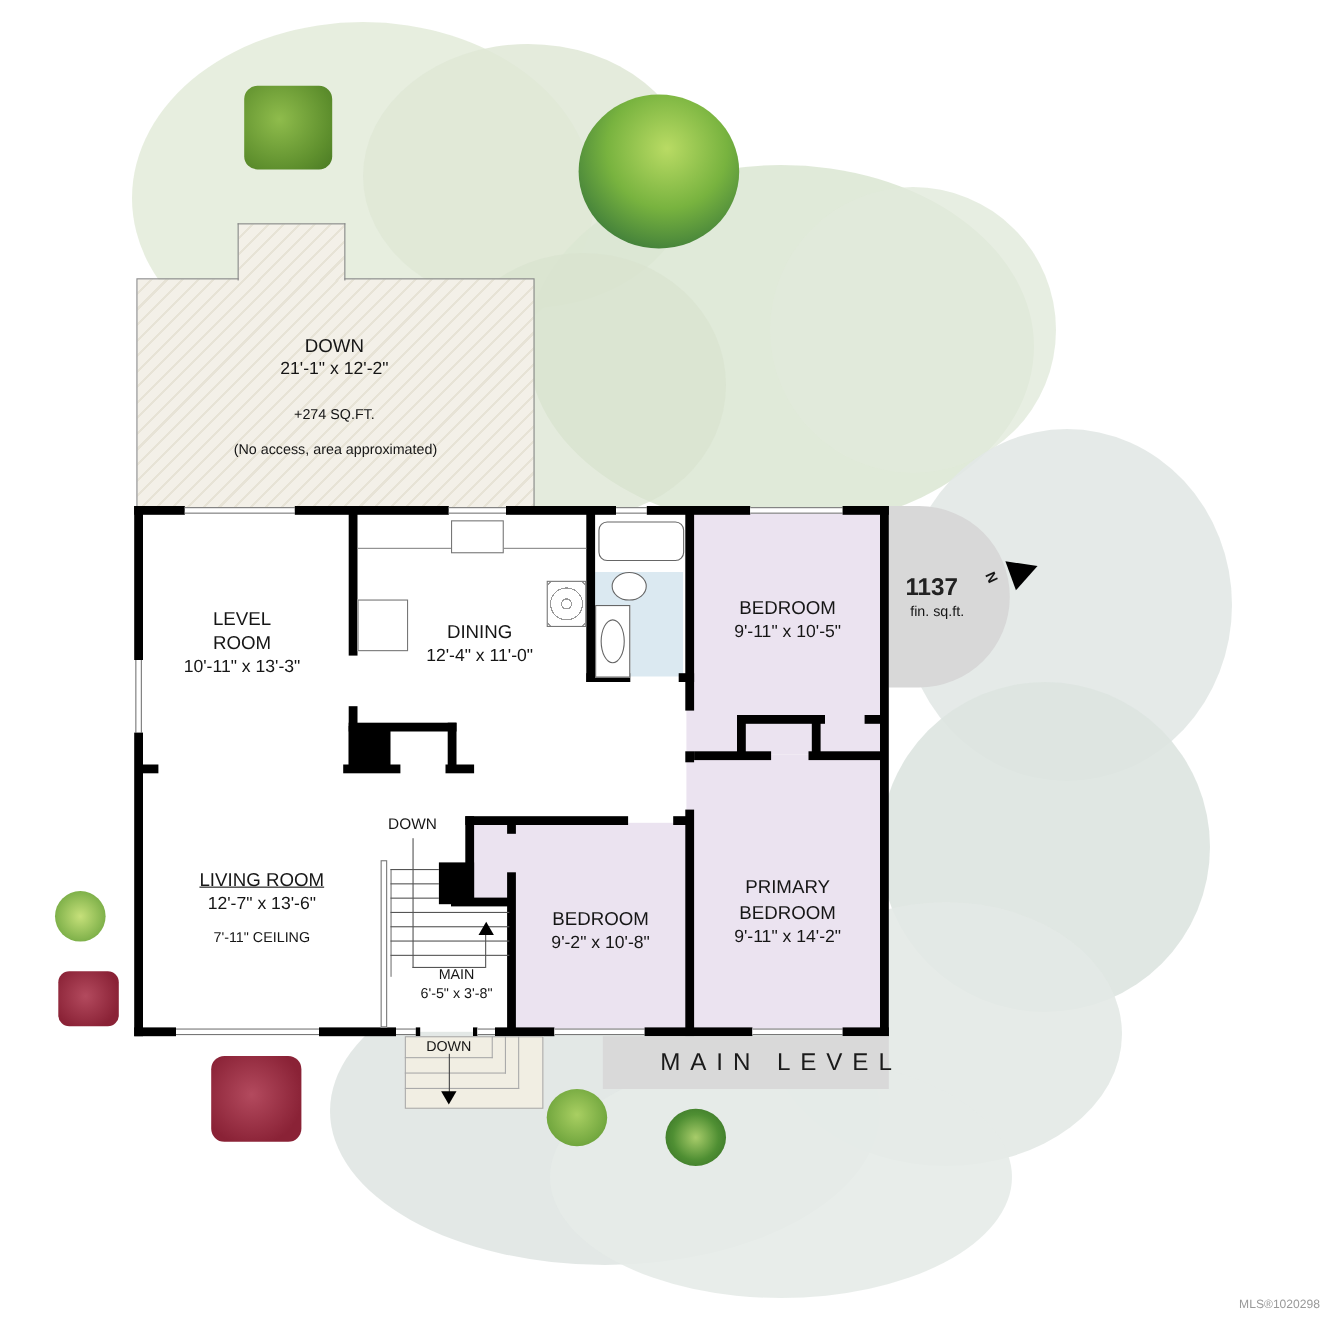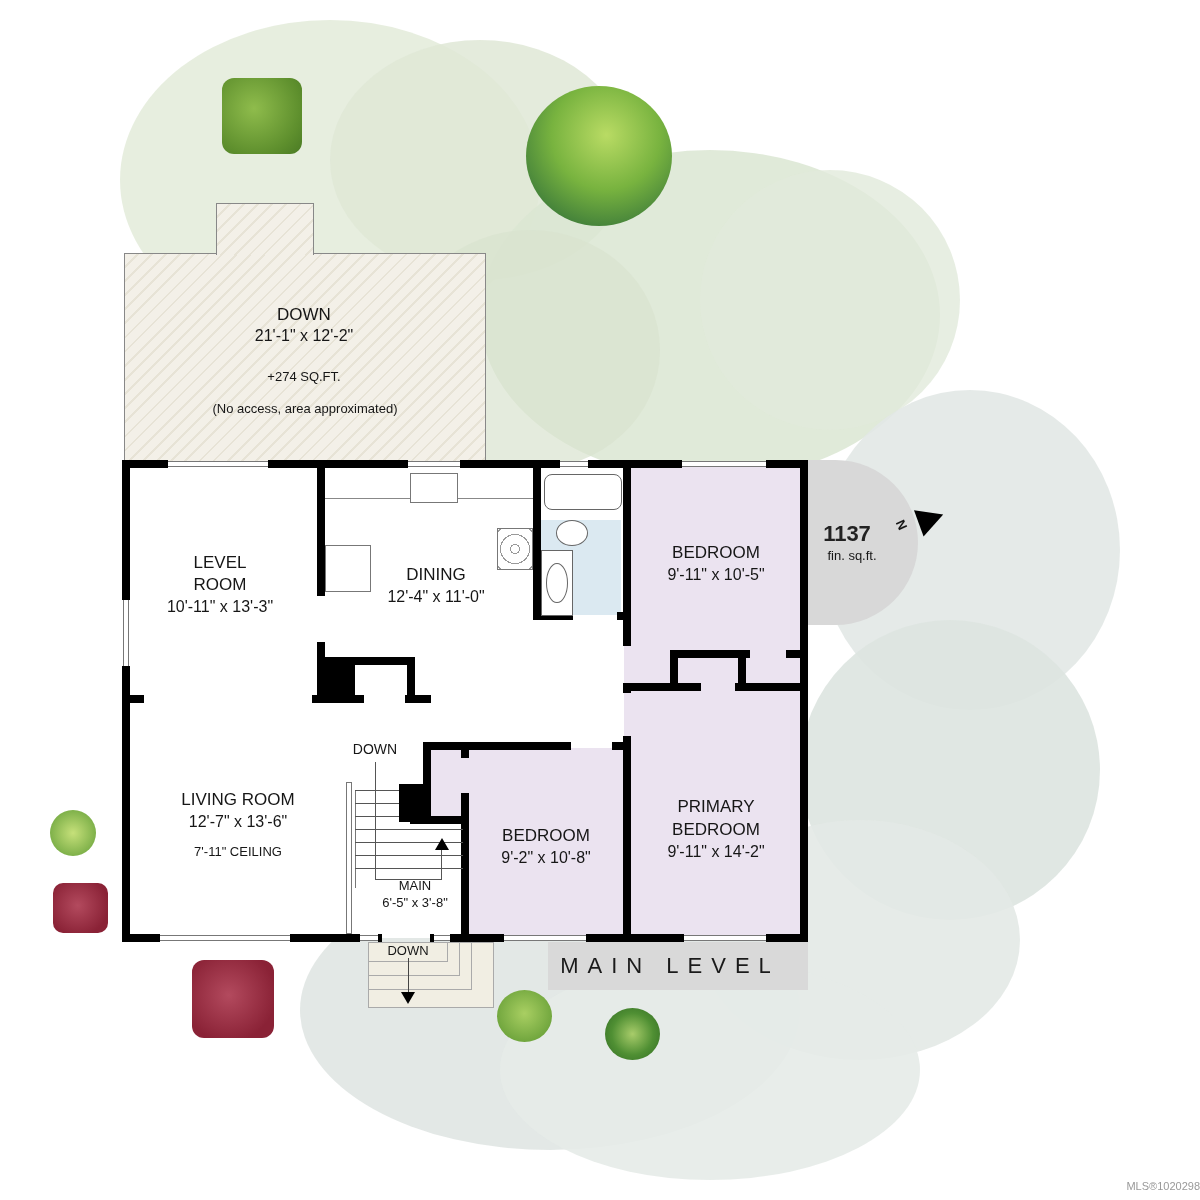--- a/index.html
+++ b/index.html
@@ -161,30 +161,30 @@
 <div class="txt room-name" style="left:150px;top:552px;width:140px;">LEVEL</div>
 <div class="txt room-name" style="left:150px;top:574px;width:140px;">ROOM</div>
 <div class="txt room-dim" style="left:140px;top:597px;width:160px;">10'-11" x 13'-3"</div>
 
 <div class="txt room-name" style="left:366px;top:564px;width:140px;">DINING</div>
 <div class="txt room-dim" style="left:356px;top:587px;width:160px;">12'-4" x 11'-0"</div>
 
 <div class="txt room-name" style="left:646px;top:542px;width:140px;">BEDROOM</div>
 <div class="txt room-dim" style="left:636px;top:565px;width:160px;">9'-11" x 10'-5"</div>
 
-<div class="txt room-name" style="left:158px;top:789px;width:160px;">LIVING ROOM</div>
+<div class="txt room-name" style="left:158px;top:789px;width:160px;text-decoration:underline;">LIVING ROOM</div>
 <div class="txt room-dim" style="left:158px;top:812px;width:160px;">12'-7" x 13'-6"</div>
 <div class="txt" style="left:158px;top:844px;width:160px;font-size:13px;">7'-11" CEILING</div>
 
 <div class="txt room-name" style="left:476px;top:825px;width:140px;">BEDROOM</div>
 <div class="txt room-dim" style="left:466px;top:848px;width:160px;">9'-2" x 10'-8"</div>
 
 <div class="txt room-name" style="left:646px;top:796px;width:140px;">PRIMARY</div>
 <div class="txt room-name" style="left:646px;top:819px;width:140px;">BEDROOM</div>
 <div class="txt room-dim" style="left:636px;top:842px;width:160px;">9'-11" x 14'-2"</div>
 
 <div class="txt" style="left:375px;top:878px;width:80px;font-size:13px;">MAIN</div>
 <div class="txt" style="left:365px;top:895px;width:100px;font-size:13px;">6'-5" x 3'-8"</div>
 
 <div class="abs" style="left:548px;top:942px;width:260px;height:48px;background:#d9d9d9;"></div>
-<div class="txt" style="left:540px;top:952px;width:260px;font-size:22px;letter-spacing:9px;color:#1a1a1a;">MAIN LEVEL</div>
+<div class="txt" style="left:580px;top:952px;width:260px;font-size:22px;letter-spacing:9px;color:#1a1a1a;">MAIN LEVEL</div>
 
 <div class="txt" style="left:1080px;top:1180px;width:120px;font-size:11px;color:#999;text-align:right;">MLS®1020298</div>
 
 </body></html>

